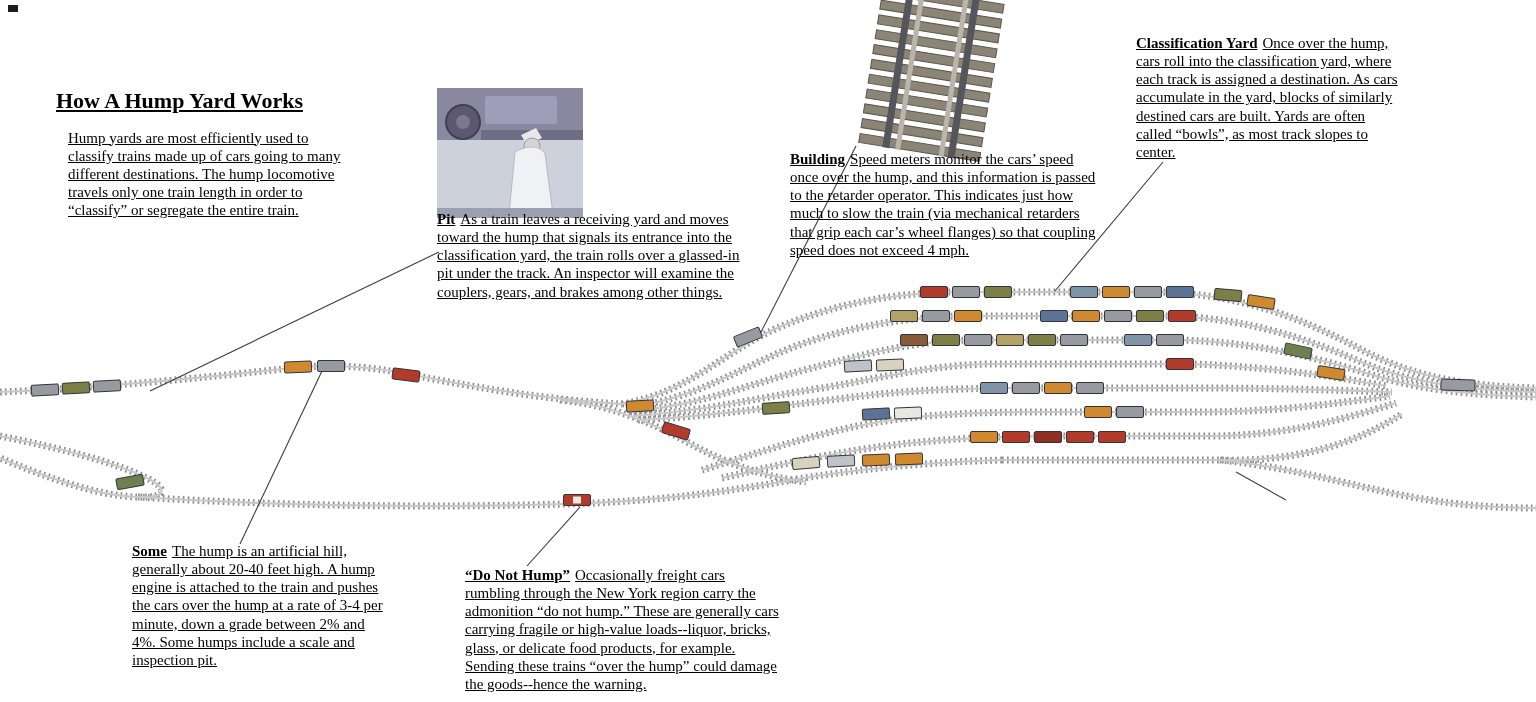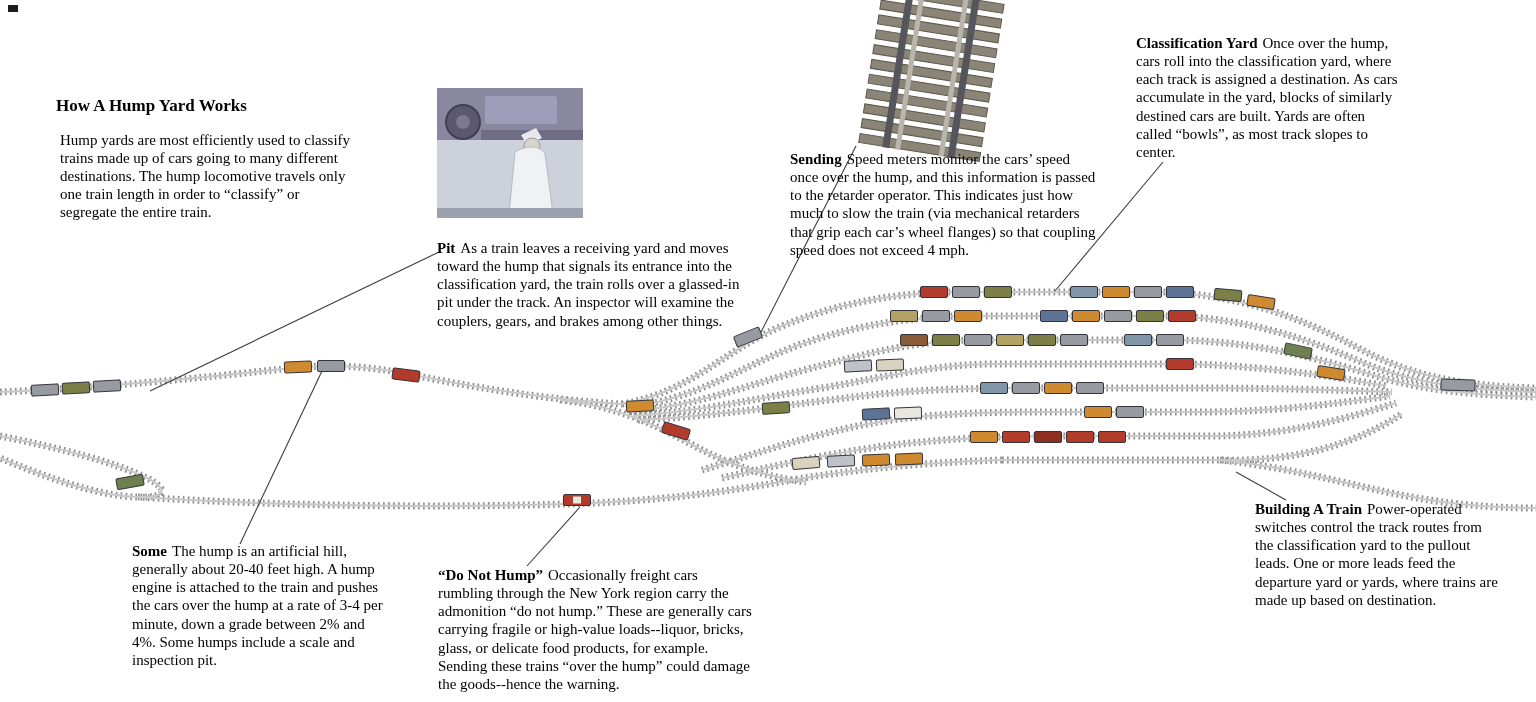--- a/index.html
+++ b/index.html
@@ -3,24 +3,24 @@
 <meta charset="utf-8">
 <style>
   html,body{margin:0;padding:0;background:#fff;}
   .stage{position:relative;width:1536px;height:702px;background:#ffffff;overflow:hidden;
          font-family:"Liberation Serif",serif;color:#000;}
   #yard{position:absolute;left:0;top:0;}
   .ties{fill:none;stroke:#8f8f8f;stroke-width:7;stroke-dasharray:1.7 3.3;}
   .rail{fill:none;stroke:#c9c9c9;stroke-width:2.2;}
   .car{stroke:#34343c;stroke-width:1;}
   .leader{stroke:#3c3c3c;stroke-width:1.1;}
-  .textblock{position:absolute;font-size:15px;line-height:1.21;}
+  .textblock{position:absolute;font-size:15px;line-height:1.21;text-decoration:underline;}
   .textblock b{margin-right:5px;}
-  .title{font-weight:bold;font-size:17px;margin:8px 0 14px 0;}
-  .textblock p{margin:4px;}
+  .title{font-weight:bold;font-size:22px;margin:0 0 14px 0;}
+  .textblock p{margin:12px;}
   .pagemark{position:absolute;left:8px;top:5px;width:10px;height:7px;background:#1c1c1c;}
 </style>
 </head>
 <body>
 
 <div class="stage">
 
   <div class="pagemark"></div>
 
   <svg id="yard" width="1536" height="702" viewBox="0 0 1536 702">
@@ -280,37 +280,34 @@
       <rect x="51" y="-14" width="5" height="162" fill="#b9b5ac"></rect>
       <rect x="95" y="-14" width="5" height="162" fill="#b9b5ac"></rect>
     </g>
   </svg>
 
   <div class="textblock" style="left:56px;top:88px;width:302px">
     <div class="title">How A Hump Yard Works</div>
     <p>Hump yards are most efficiently used to classify trains made up of cars going to many different destinations. The hump locomotive travels only one train length in order to “classify” or segregate the entire train.</p>
   </div>
 
-  <div class="textblock" style="left:437px;top:239px;width:316px">
+  <div class="textblock" style="left:437px;top:210px;width:316px">
     <b>Pit</b><span>As a train leaves a receiving yard and moves toward the hump that signals its entrance into the classification yard, the train rolls over a glassed-in pit under the track.  An inspector will examine the couplers, gears, and brakes among other things.</span>
   </div>
 
   <div class="textblock" style="left:790px;top:150px;width:308px">
-    <b>Sending</b><span>Speed meters monitor the cars’ speed once over the hump, and this information is passed to the retarder operator.  This indicates just how much to slow the train (via mechanical retarders that grip each car’s wheel flanges) so that coupling speed does not exceed 4 mph.</span>
+    <b>Building</b><span>Speed meters monitor the cars’ speed once over the hump, and this information is passed to the retarder operator.  This indicates just how much to slow the train (via mechanical retarders that grip each car’s wheel flanges) so that coupling speed does not exceed 4 mph.</span>
   </div>
 
   <div class="textblock" style="left:1136px;top:34px;width:262px">
     <b>Classification Yard</b><span>Once over the hump, cars roll into the classification yard, where each track is assigned a destination.  As cars accumulate in the yard, blocks of similarly destined cars are built.  Yards are often called “bowls”, as most track slopes to center.</span>
   </div>
 
   <div class="textblock" style="left:132px;top:542px;width:254px">
     <b>Some</b><span>The hump is an artificial hill, generally about 20-40 feet high.  A hump engine is attached to the train and pushes the cars over the hump at a rate of 3-4 per minute, down a grade between 2% and 4%.  Some humps include a scale and inspection pit.</span>
   </div>
 
-  <div class="textblock" style="left:438px;top:566px;width:318px">
+  <div class="textblock" style="left:465px;top:566px;width:318px">
     <b>“Do Not Hump”</b><span>Occasionally freight cars rumbling through the New York region carry the admonition “do not hump.”  These are generally cars carrying fragile or high-value loads--liquor, bricks, glass, or delicate food products, for example.  Sending these trains “over the hump” could damage the goods--hence the warning.</span>
   </div>
 
-  <div class="textblock" style="left:1255px;top:500px;width:248px">
-    <b>Building A Train</b><span>Power-operated switches control the track routes from the classification yard to the pullout leads.  One or more leads feed the departure yard or yards, where trains are made up based on destination.</span>
-  </div>
 
 </div>
 
 </body></html>

